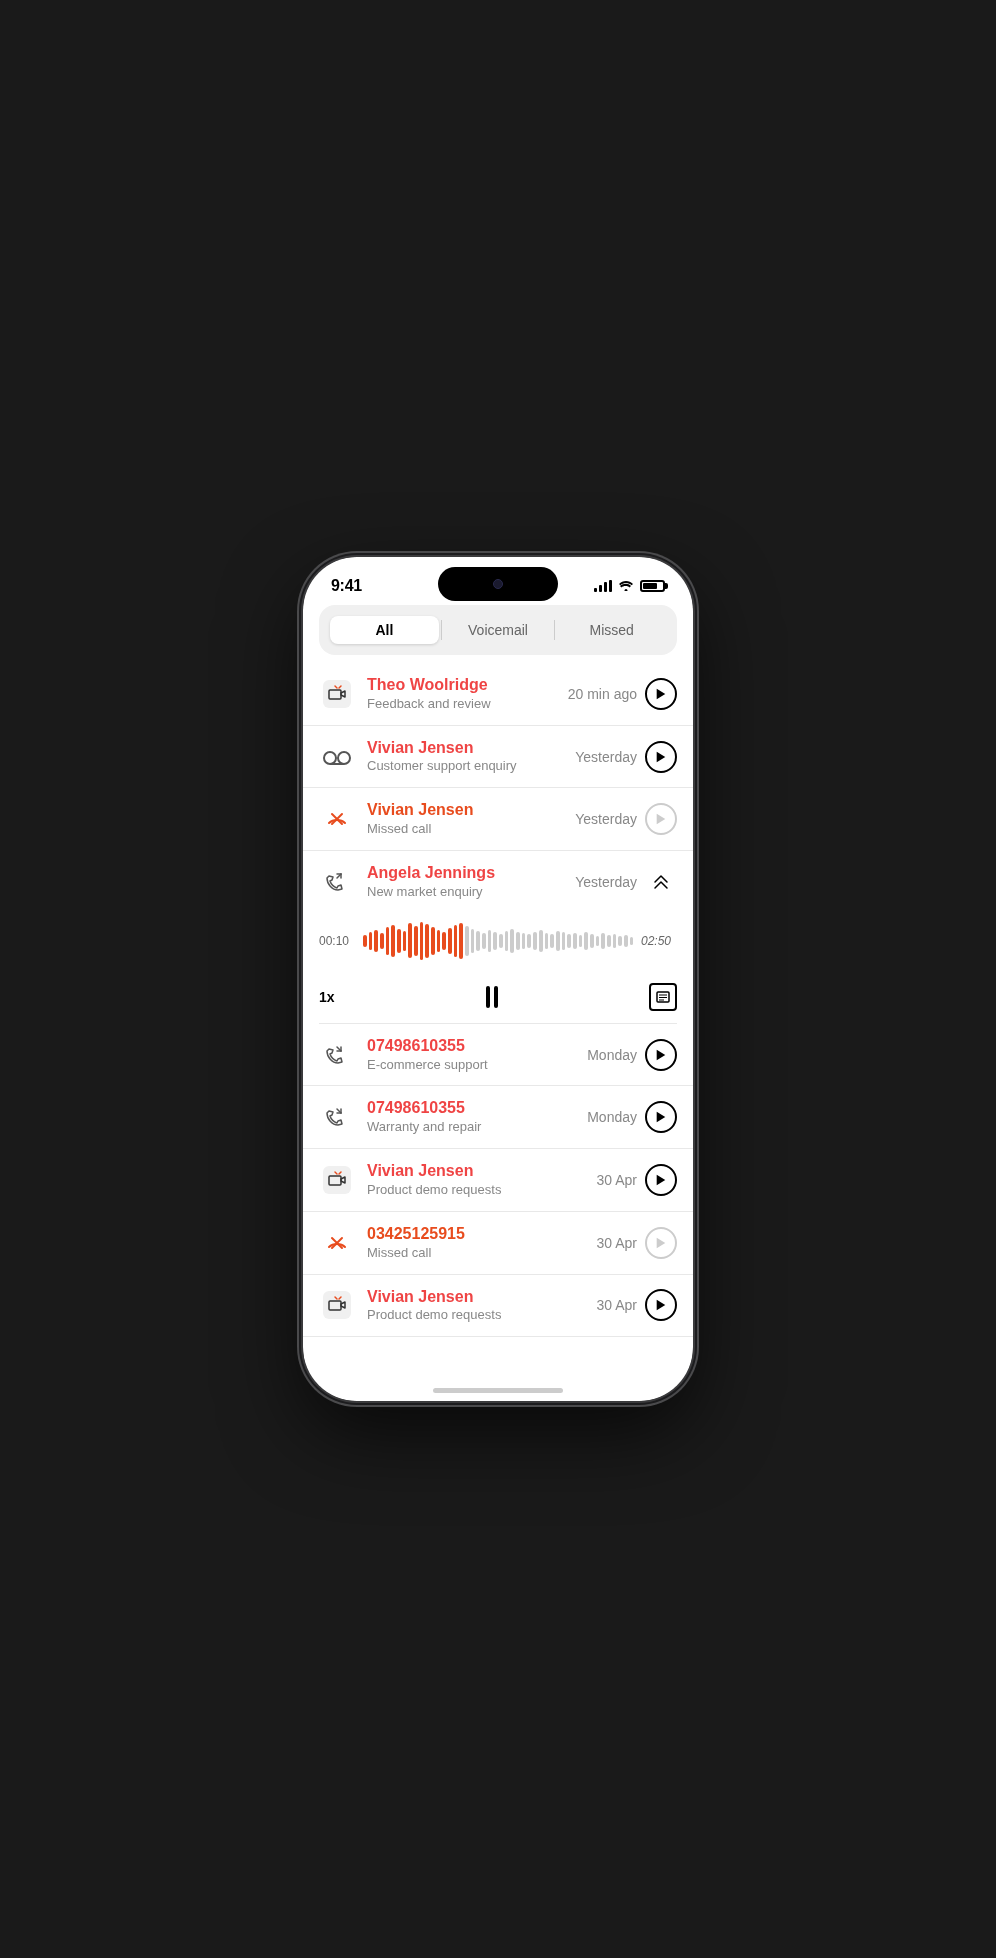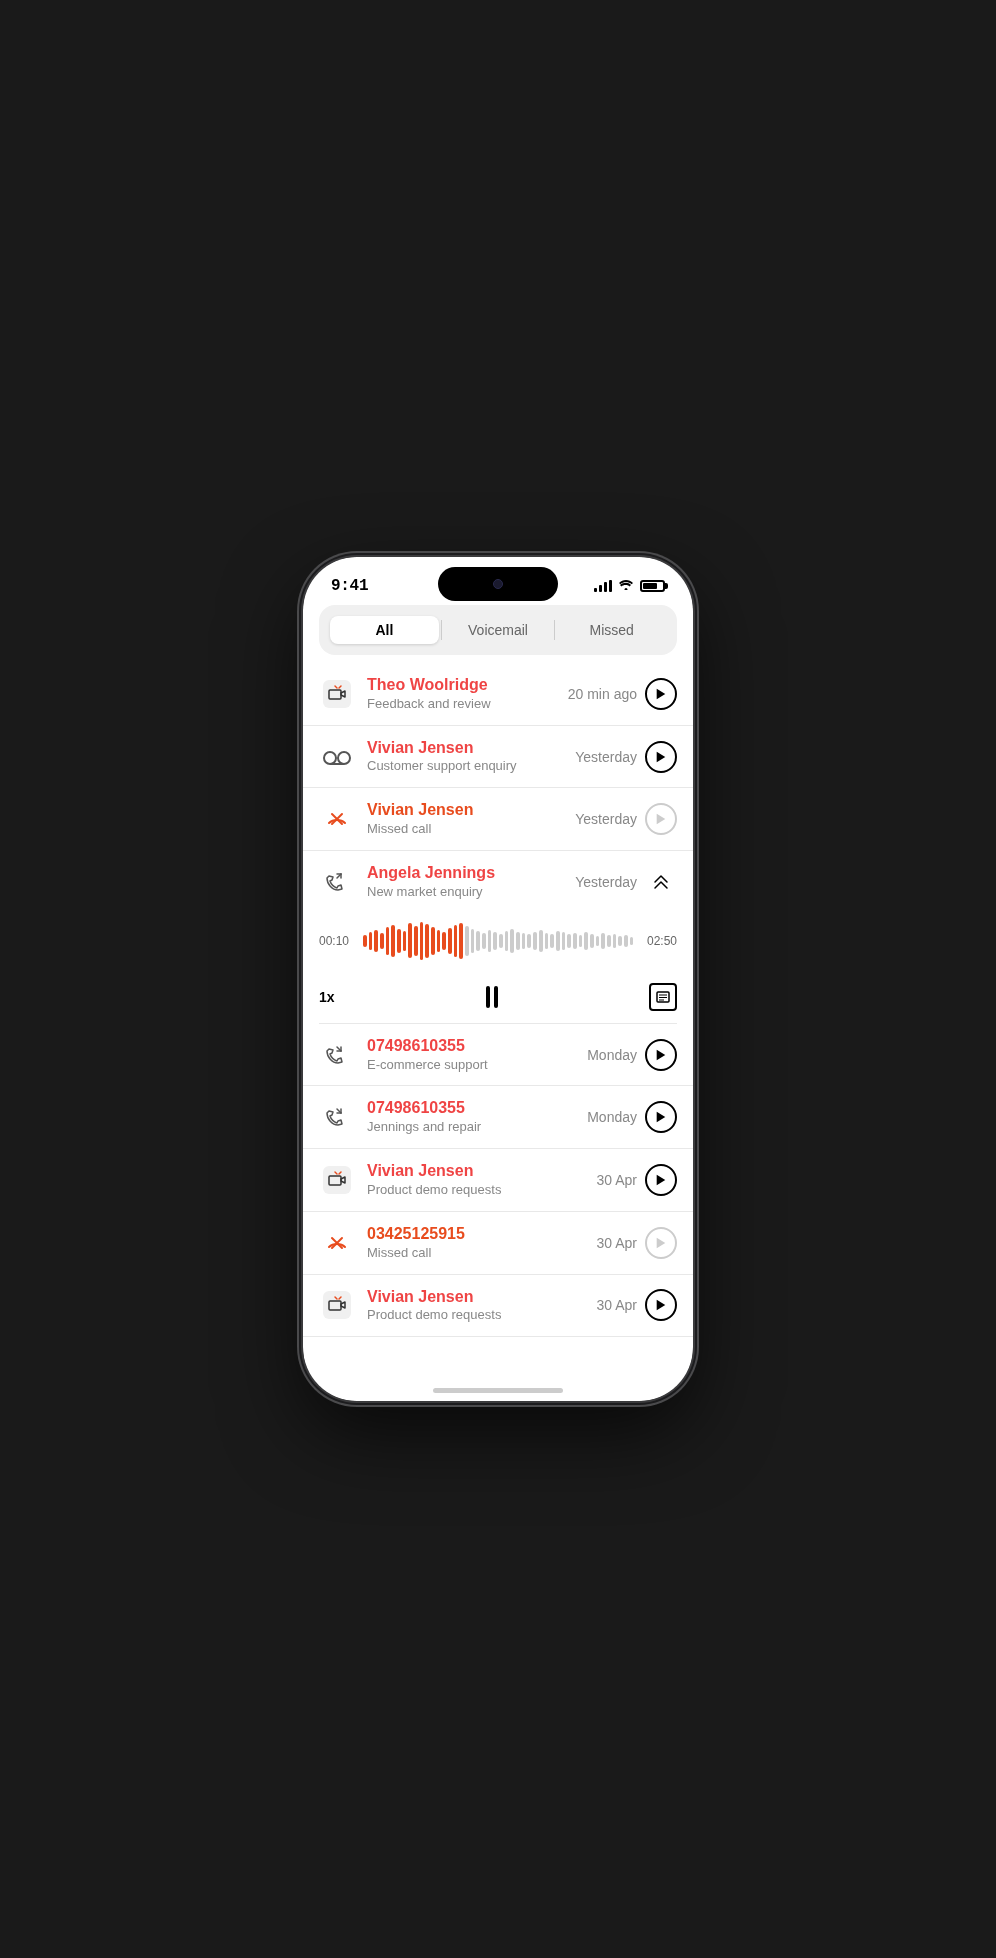--- a/index.html
+++ b/index.html
@@ -36,21 +36,20 @@
       position: relative;
     }
 
     
     .status-bar {
       display: flex;
       justify-content: space-between;
       align-items: center;
       padding: 14px 28px 4px;
       height: 48px;
-      font-family: Liberation Mono, monospace;
     }
 
     .status-time {
       font-size: 16px;
       font-weight: 600;
       color: #000;
       letter-spacing: -0.3px;
     }
 
     .status-icons {
@@ -552,21 +551,21 @@
               <div class="wave-bar unplayed" style="height: 18px;"></div>
               <div class="wave-bar unplayed" style="height: 14px;"></div>
               <div class="wave-bar unplayed" style="height: 10px;"></div>
               <div class="wave-bar unplayed" style="height: 16px;"></div>
               <div class="wave-bar unplayed" style="height: 12px;"></div>
               <div class="wave-bar unplayed" style="height: 14px;"></div>
               <div class="wave-bar unplayed" style="height: 10px;"></div>
               <div class="wave-bar unplayed" style="height: 12px;"></div>
               <div class="wave-bar unplayed" style="height: 8px;"></div>
             </div>
-          <span class="player-time" style="text-align:right;">02:50</span>
+          <span class="player-time" style="font-style:italic;">02:50</span>
         </div>
 
         <div class="player-controls-row" style="border-bottom: 1px solid #e8e8e8; width:100%;">
           <span class="speed-btn">1x</span>
           <div class="pause-btn">
             <div class="pause-bar"></div>
             <div class="pause-bar"></div>
           </div>
           <div class="transcript-btn">
             <svg width="14" height="14" viewBox="0 0 14 14" fill="none">
@@ -606,21 +605,21 @@
         <div class="call-icon">
           <svg width="28" height="28" viewBox="0 0 28 28" fill="none">
             <path d="M6 8l4 1-1 3-2 1c1 3 4 6 7 7l1-2 3-1 1 4-4 1C9 22 4 16 4 10l2-2z" stroke="#555" stroke-width="1.5" stroke-linejoin="round"></path>
             <path d="M18 10l-4-4" stroke="#555" stroke-width="1.5" stroke-linecap="round"></path>
             <path d="M14 10h4" stroke="#555" stroke-width="1.5" stroke-linecap="round"></path>
             <path d="M18 6v4" stroke="#555" stroke-width="1.5" stroke-linecap="round"></path>
           </svg>
         </div>
         <div class="call-info">
           <div class="call-name">07498610355</div>
-          <div class="call-subtitle">Jennings and repair</div>
+          <div class="call-subtitle">Warranty and repair</div>
         </div>
         <div class="call-right">
           <span class="call-time">Monday</span>
           <div class="play-btn">
             <svg width="12" height="14" viewBox="0 0 12 14" fill="#000">
                 <path d="M1 1l10 6-10 6V1z"></path>
               </svg>
           </div>
         </div>
       </div>

